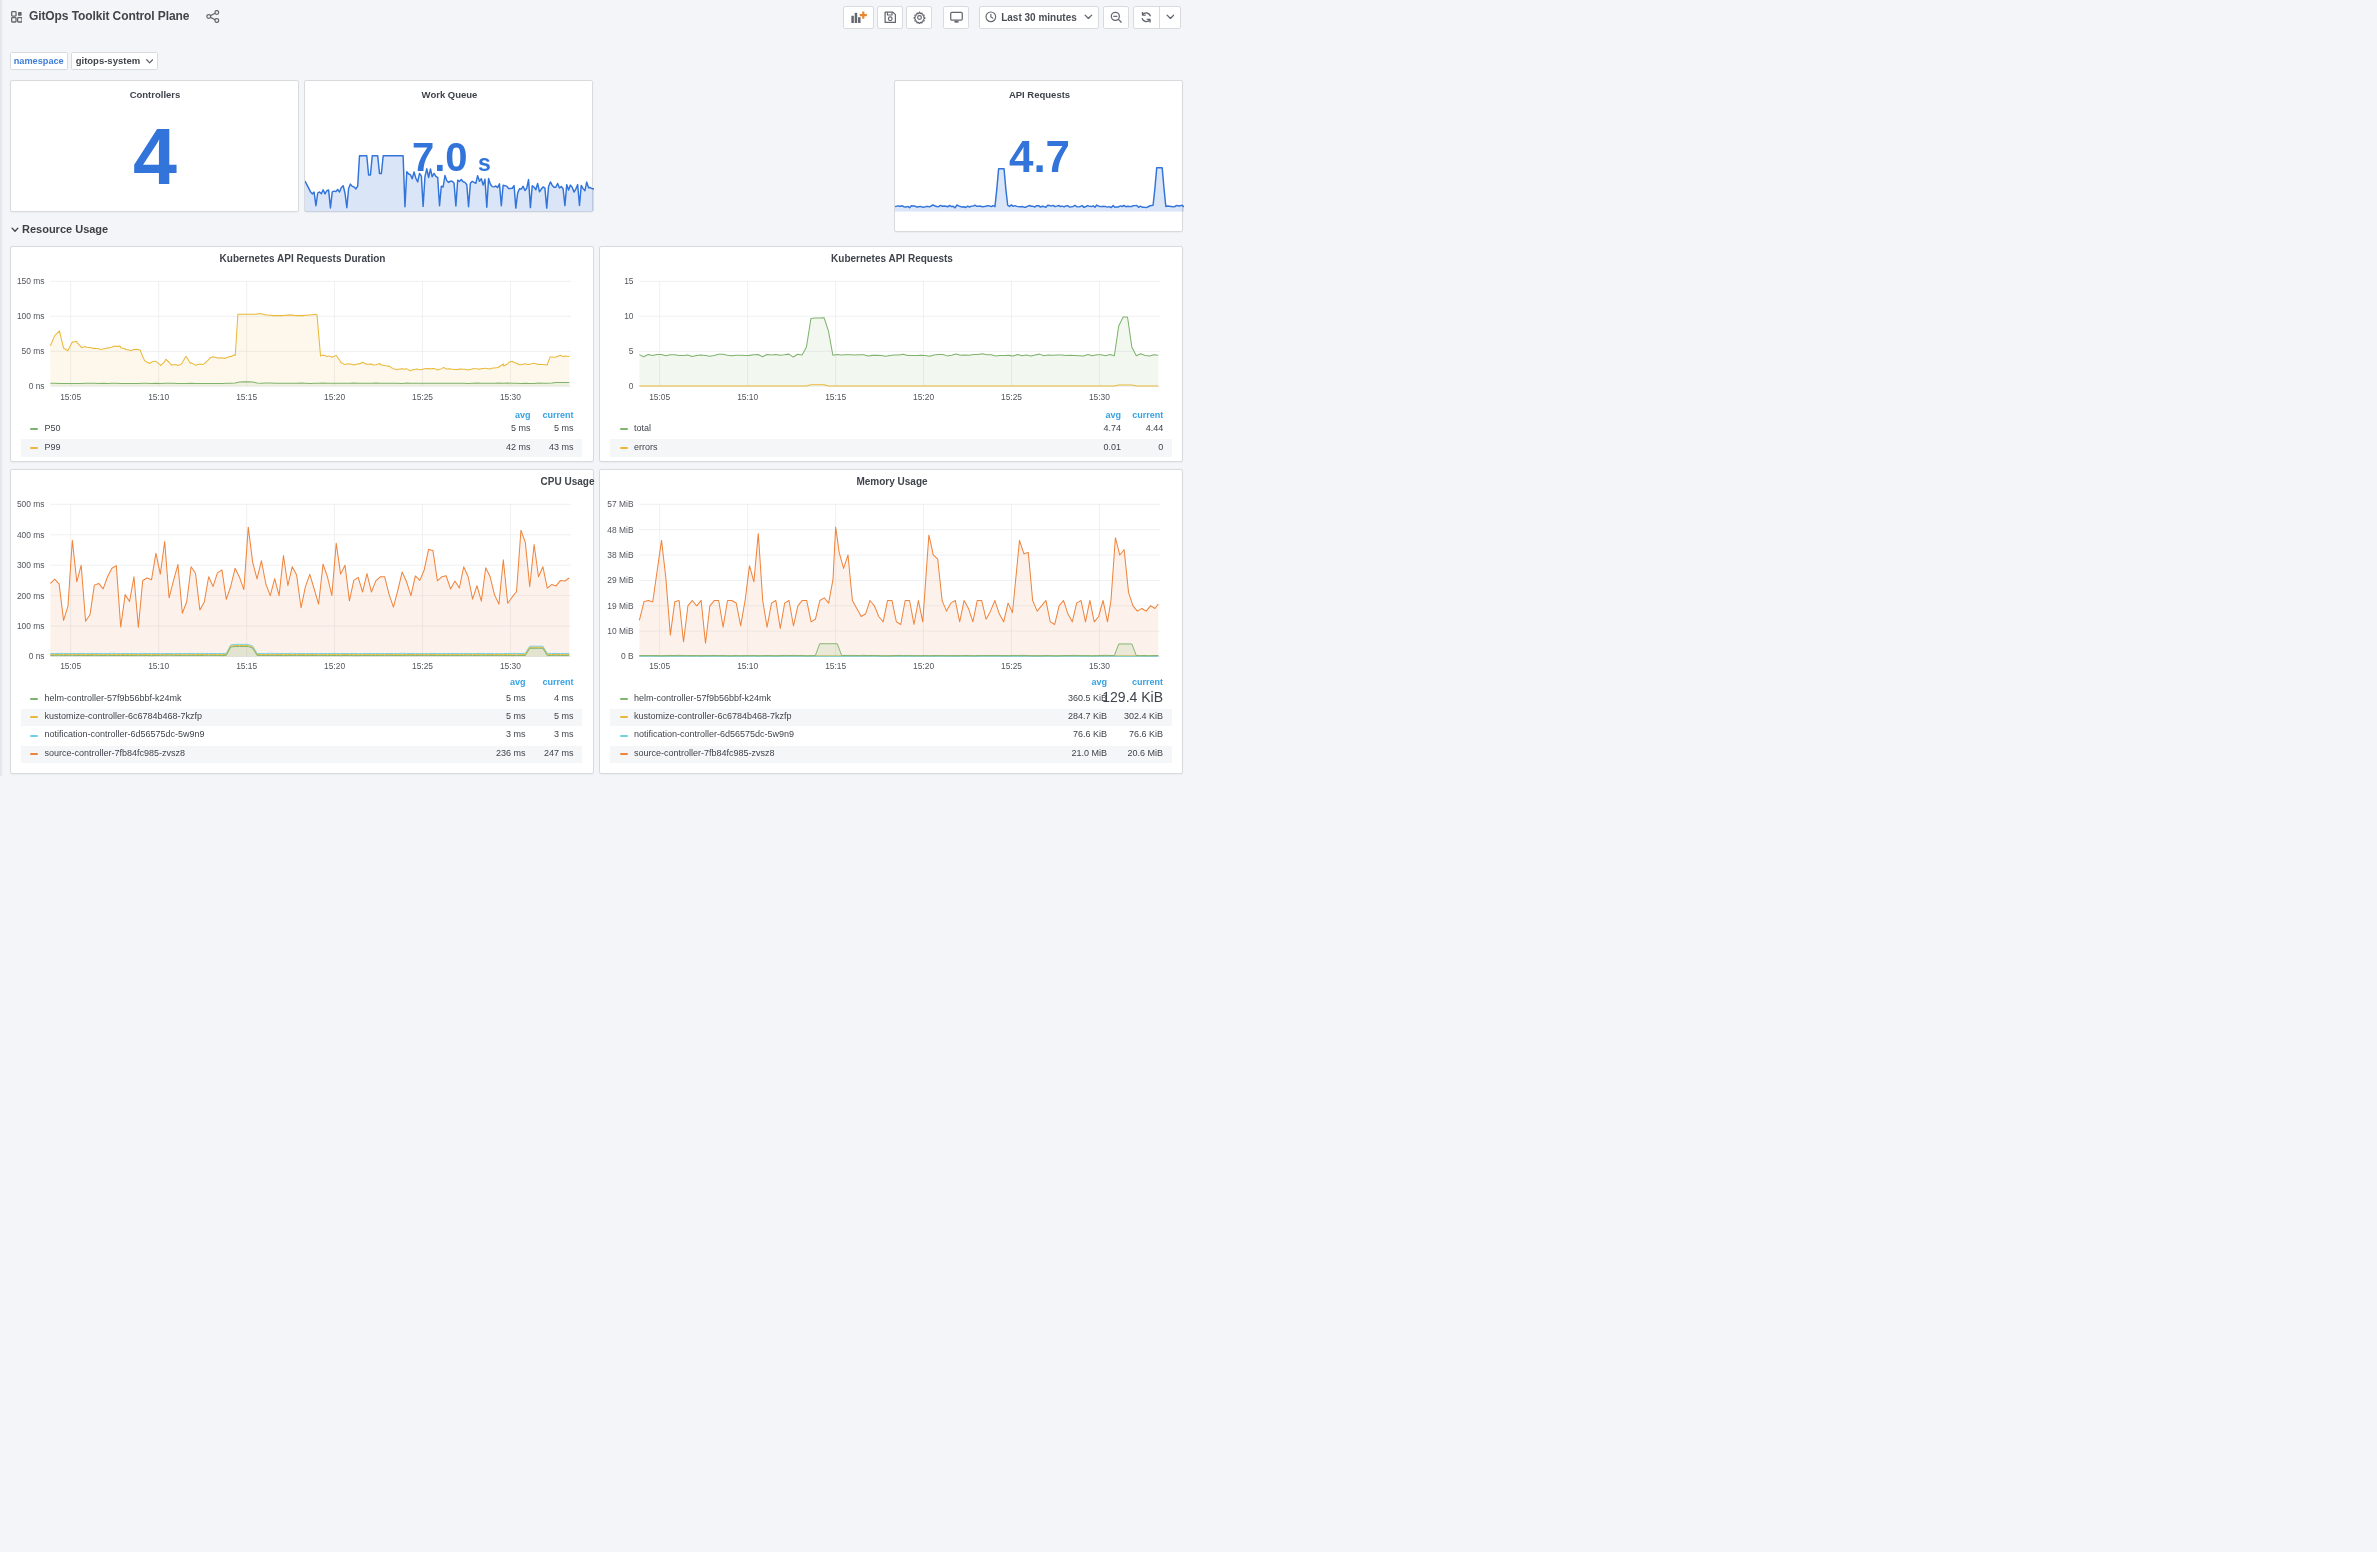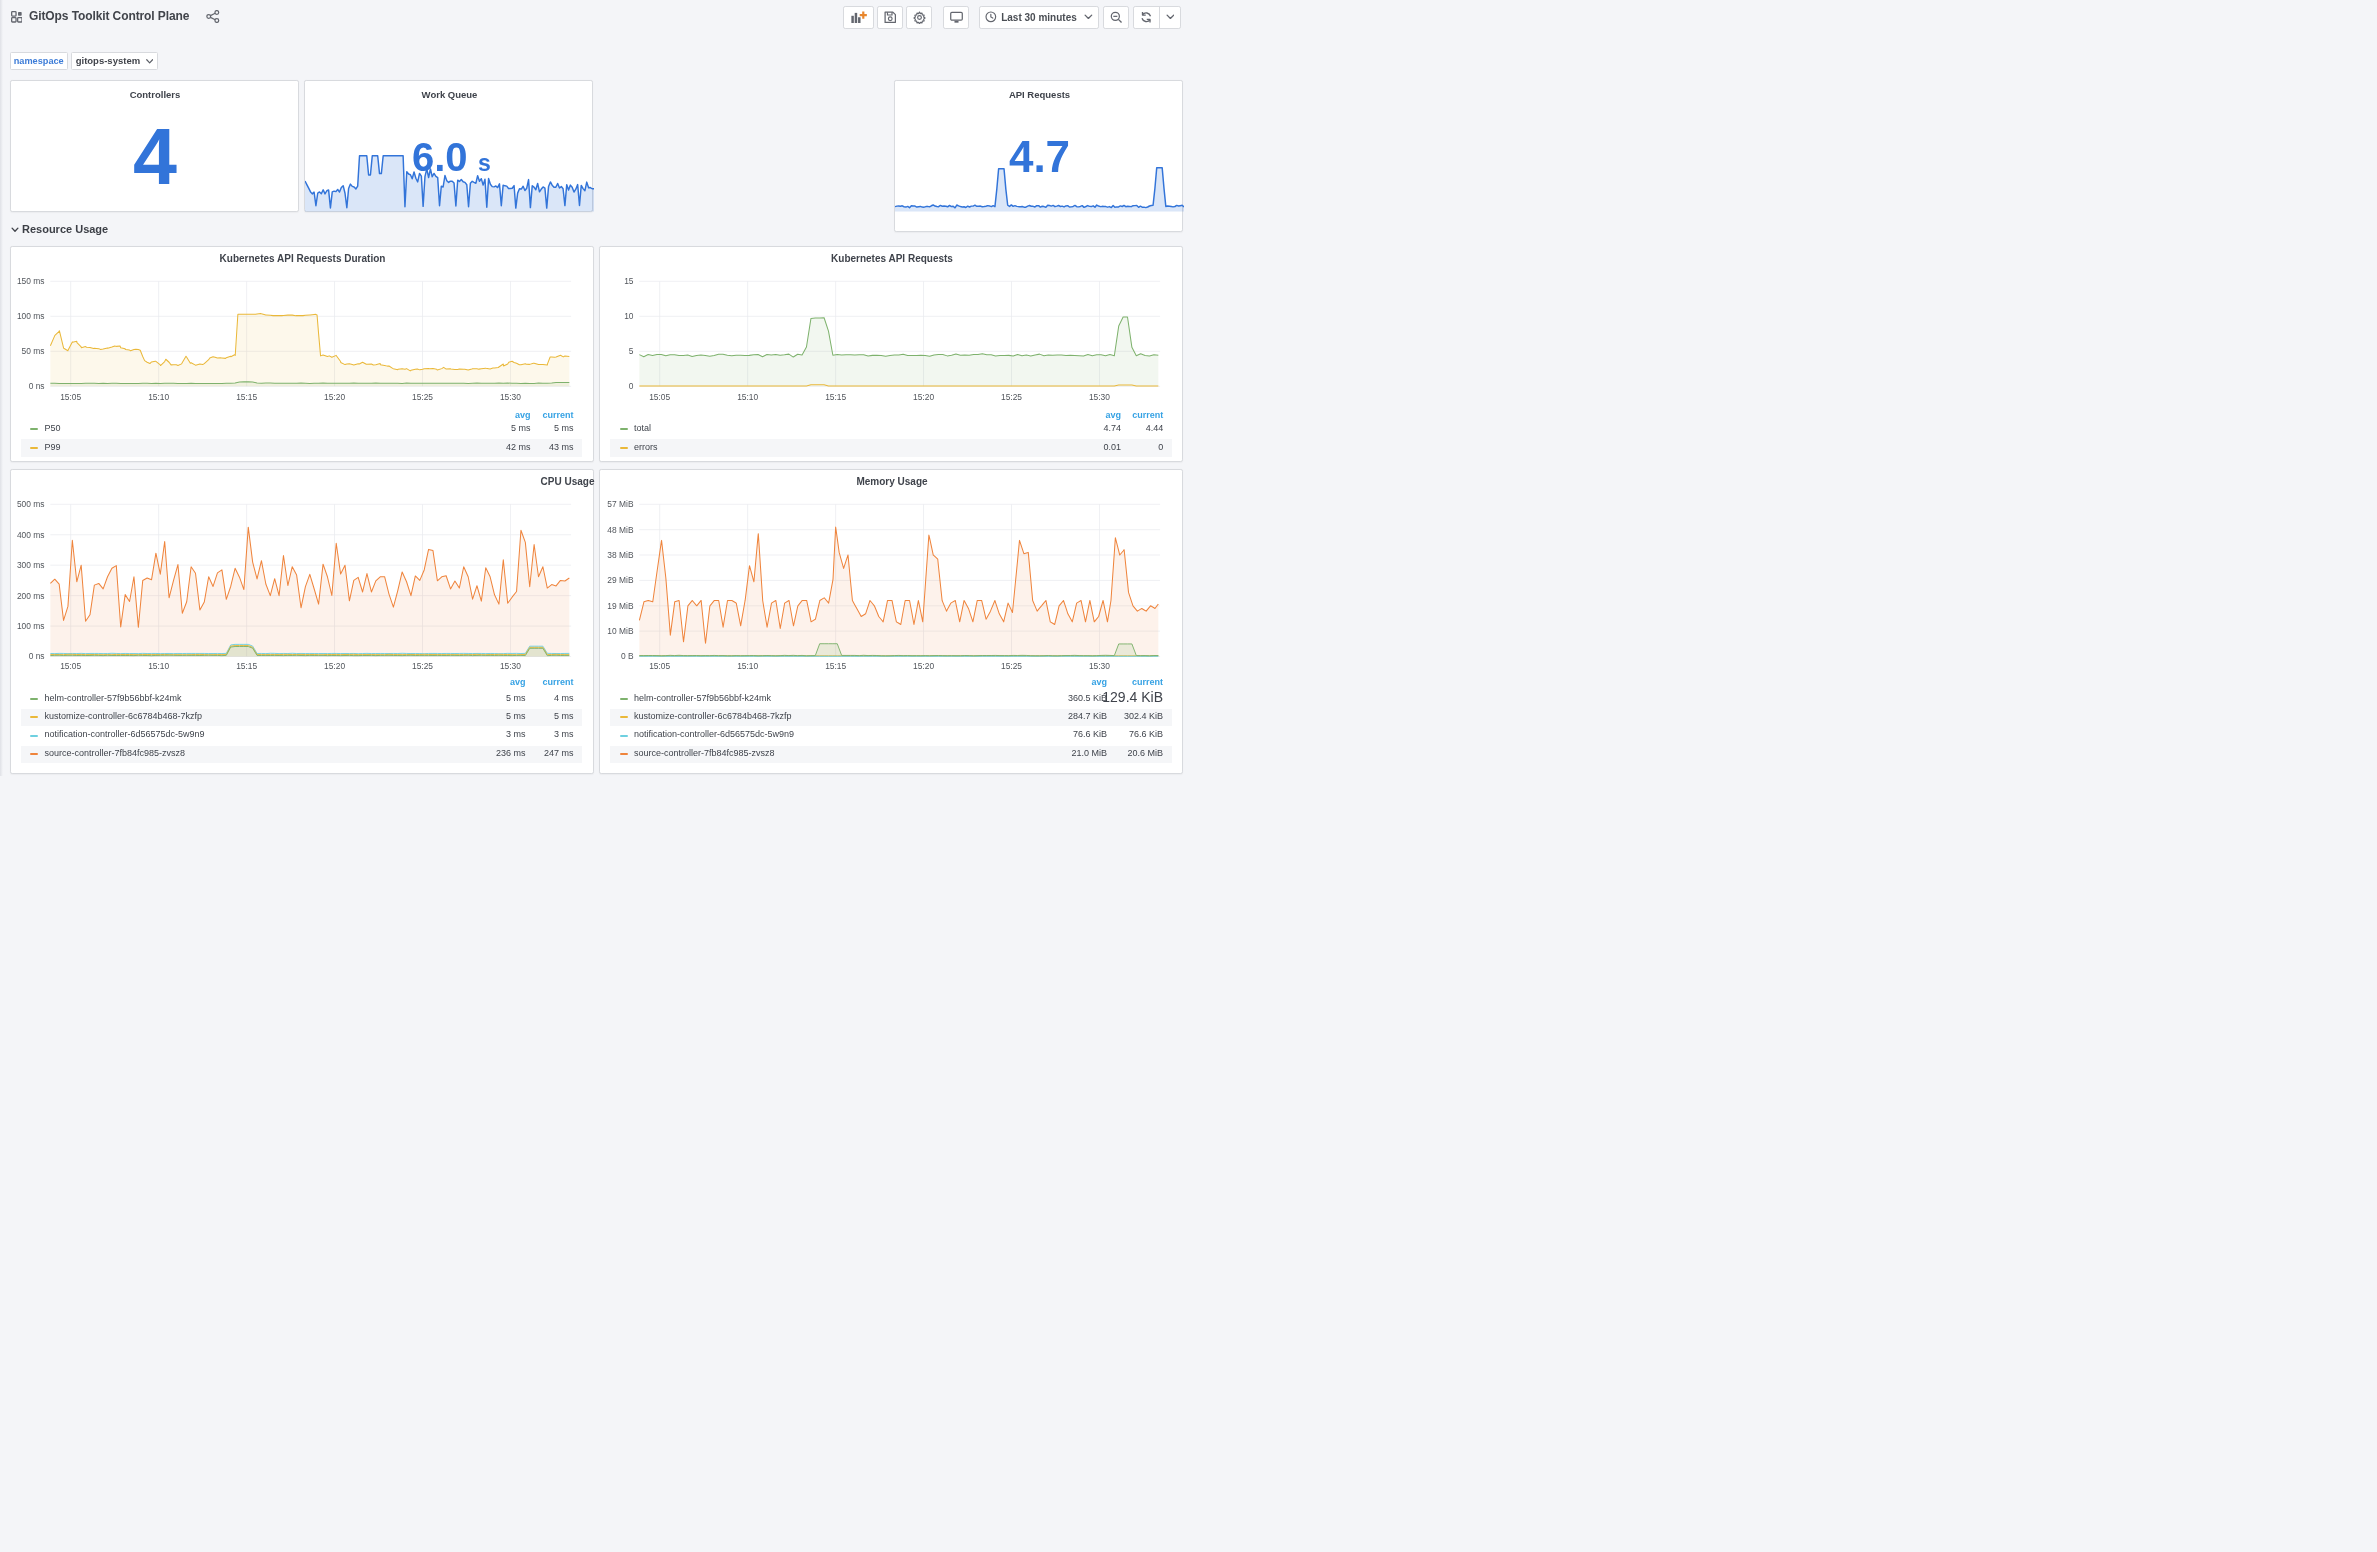--- a/index.html
+++ b/index.html
@@ -97,21 +97,21 @@
 <div style="position:absolute;left:9.5px;top:80px;width:289px;height:132px;background:#fff;border:0.7px solid #d8dade;border-radius:2.2px;box-shadow:0 0.7px 1.5px rgba(0,0,0,0.04)">
       <div style="position:absolute;left:0;top:8px;width:289px;text-align:center;font-size:9.5px;font-weight:700;color:#3f434b;letter-spacing:0">Controllers</div>
       <div style="position:absolute;left:0;top:36px;width:289px;text-align:center;font-size:79px;line-height:79px;font-weight:700;color:#3274d9">4</div>
     </div>
     <div style="position:absolute;left:304px;top:80px;width:289px;height:132px;background:#fff;border:0.7px solid #d8dade;border-radius:2.2px;box-shadow:0 0.7px 1.5px rgba(0,0,0,0.04)">
       <svg width="289" height="132" viewBox="0 0 394.4 180.0" style="position:absolute;left:0;top:0">
         <path d="M0.0,136.4 L2.5,141.3 L5.0,146.2 L7.4,151.0 L9.9,154.0 L12.4,151.6 L14.9,170.2 L17.4,152.8 L19.8,151.3 L22.3,153.8 L24.8,148.4 L27.3,154.0 L29.8,149.7 L32.2,148.6 L34.7,173.2 L37.2,151.2 L39.7,150.2 L42.2,150.9 L44.6,147.9 L47.1,151.5 L49.6,145.4 L52.1,142.8 L54.6,153.1 L57.1,172.9 L59.5,146.6 L62.0,140.6 L64.5,143.8 L67.0,144.6 L69.5,147.2 L71.9,143.4 L74.4,102.0 L76.9,102.0 L79.4,102.0 L81.9,102.0 L84.3,102.0 L86.8,128.2 L89.3,128.2 L91.8,102.0 L94.3,102.0 L96.7,102.0 L99.2,102.0 L101.7,126.3 L104.2,126.3 L106.7,102.0 L109.1,102.0 L111.6,102.0 L114.1,102.0 L116.6,102.0 L119.1,102.0 L121.5,102.0 L124.0,102.0 L126.5,102.0 L129.0,102.0 L131.5,102.0 L133.9,102.0 L136.4,171.5 L138.9,123.7 L141.4,126.9 L143.9,127.8 L146.3,133.3 L148.8,124.1 L151.3,132.6 L153.8,137.7 L156.3,126.1 L158.8,129.8 L161.2,171.0 L163.7,130.5 L166.2,119.8 L168.7,131.6 L171.2,119.9 L173.6,130.6 L176.1,126.1 L178.6,130.0 L181.1,131.8 L183.6,170.1 L186.0,143.6 L188.5,144.6 L191.0,128.9 L193.5,136.0 L196.0,138.3 L198.4,136.6 L200.9,136.7 L203.4,139.2 L205.9,170.4 L208.4,135.3 L210.8,137.1 L213.3,134.4 L215.8,137.4 L218.3,138.3 L220.8,141.6 L223.2,171.5 L225.7,139.5 L228.2,136.9 L230.7,138.3 L233.2,139.5 L235.6,129.1 L238.1,136.7 L240.6,133.2 L243.1,142.0 L245.6,134.0 L248.1,172.2 L250.5,133.0 L253.0,140.8 L255.5,144.1 L258.0,144.4 L260.5,143.2 L262.9,145.4 L265.4,140.3 L267.9,170.1 L270.4,142.1 L272.9,143.0 L275.3,143.4 L277.8,146.6 L280.3,146.7 L282.8,146.3 L285.3,142.6 L287.7,173.4 L290.2,152.9 L292.7,147.0 L295.2,147.4 L297.7,143.6 L300.1,149.4 L302.6,146.2 L305.1,134.5 L307.6,172.7 L310.1,142.8 L312.5,144.8 L315.0,148.3 L317.5,139.7 L320.0,151.2 L322.5,147.4 L324.9,144.5 L327.4,146.1 L329.9,173.4 L332.4,143.8 L334.9,137.7 L337.3,142.1 L339.8,144.8 L342.3,145.0 L344.8,139.8 L347.3,146.0 L349.8,144.0 L352.2,147.0 L354.7,170.0 L357.2,141.4 L359.7,148.6 L362.2,142.0 L364.6,144.8 L367.1,151.4 L369.6,147.6 L372.1,141.3 L374.6,169.8 L377.0,142.4 L379.5,146.8 L382.0,149.6 L384.5,137.9 L387.0,145.7 L389.4,145.3 L391.9,147.0 L394.4,147.0 L394.4,178.0 L0.0,178.0 Z" fill="#3274d9" fill-opacity="0.18" stroke="none"></path>
         <path d="M0.0,136.4 L2.5,141.3 L5.0,146.2 L7.4,151.0 L9.9,154.0 L12.4,151.6 L14.9,170.2 L17.4,152.8 L19.8,151.3 L22.3,153.8 L24.8,148.4 L27.3,154.0 L29.8,149.7 L32.2,148.6 L34.7,173.2 L37.2,151.2 L39.7,150.2 L42.2,150.9 L44.6,147.9 L47.1,151.5 L49.6,145.4 L52.1,142.8 L54.6,153.1 L57.1,172.9 L59.5,146.6 L62.0,140.6 L64.5,143.8 L67.0,144.6 L69.5,147.2 L71.9,143.4 L74.4,102.0 L76.9,102.0 L79.4,102.0 L81.9,102.0 L84.3,102.0 L86.8,128.2 L89.3,128.2 L91.8,102.0 L94.3,102.0 L96.7,102.0 L99.2,102.0 L101.7,126.3 L104.2,126.3 L106.7,102.0 L109.1,102.0 L111.6,102.0 L114.1,102.0 L116.6,102.0 L119.1,102.0 L121.5,102.0 L124.0,102.0 L126.5,102.0 L129.0,102.0 L131.5,102.0 L133.9,102.0 L136.4,171.5 L138.9,123.7 L141.4,126.9 L143.9,127.8 L146.3,133.3 L148.8,124.1 L151.3,132.6 L153.8,137.7 L156.3,126.1 L158.8,129.8 L161.2,171.0 L163.7,130.5 L166.2,119.8 L168.7,131.6 L171.2,119.9 L173.6,130.6 L176.1,126.1 L178.6,130.0 L181.1,131.8 L183.6,170.1 L186.0,143.6 L188.5,144.6 L191.0,128.9 L193.5,136.0 L196.0,138.3 L198.4,136.6 L200.9,136.7 L203.4,139.2 L205.9,170.4 L208.4,135.3 L210.8,137.1 L213.3,134.4 L215.8,137.4 L218.3,138.3 L220.8,141.6 L223.2,171.5 L225.7,139.5 L228.2,136.9 L230.7,138.3 L233.2,139.5 L235.6,129.1 L238.1,136.7 L240.6,133.2 L243.1,142.0 L245.6,134.0 L248.1,172.2 L250.5,133.0 L253.0,140.8 L255.5,144.1 L258.0,144.4 L260.5,143.2 L262.9,145.4 L265.4,140.3 L267.9,170.1 L270.4,142.1 L272.9,143.0 L275.3,143.4 L277.8,146.6 L280.3,146.7 L282.8,146.3 L285.3,142.6 L287.7,173.4 L290.2,152.9 L292.7,147.0 L295.2,147.4 L297.7,143.6 L300.1,149.4 L302.6,146.2 L305.1,134.5 L307.6,172.7 L310.1,142.8 L312.5,144.8 L315.0,148.3 L317.5,139.7 L320.0,151.2 L322.5,147.4 L324.9,144.5 L327.4,146.1 L329.9,173.4 L332.4,143.8 L334.9,137.7 L337.3,142.1 L339.8,144.8 L342.3,145.0 L344.8,139.8 L347.3,146.0 L349.8,144.0 L352.2,147.0 L354.7,170.0 L357.2,141.4 L359.7,148.6 L362.2,142.0 L364.6,144.8 L367.1,151.4 L369.6,147.6 L372.1,141.3 L374.6,169.8 L377.0,142.4 L379.5,146.8 L382.0,149.6 L384.5,137.9 L387.0,145.7 L389.4,145.3 L391.9,147.0 L394.4,147.0" fill="none" stroke="#3274d9" stroke-width="2" stroke-linejoin="round"></path>
       </svg>
       <div style="position:absolute;left:0;top:8px;width:289px;text-align:center;font-size:9.5px;font-weight:700;color:#3f434b;letter-spacing:0">Work Queue</div>
-      <div style="position:absolute;left:107px;top:56px;font-size:40px;line-height:40px;font-weight:700;color:#3274d9">6.0</div>
+      <div style="position:absolute;left:107px;top:56px;font-size:40px;line-height:40px;font-weight:700;color:#3274d9">7.0</div>
       <div style="position:absolute;left:173px;top:71px;font-size:23px;line-height:23px;font-weight:700;color:#3274d9">s</div>
     </div>
     <div style="position:absolute;left:894px;top:80px;width:289px;height:152px;background:#fff;border:0.7px solid #d8dade;border-radius:2.2px;box-shadow:0 0.7px 1.5px rgba(0,0,0,0.04)">
       <svg width="289" height="132" viewBox="0 0 394.4 180.0" style="position:absolute;left:0;top:0">
         <path d="M0.0,171.4 L2.5,170.7 L5.0,170.6 L7.4,170.8 L9.9,170.3 L12.4,171.5 L14.9,172.0 L17.4,171.1 L19.8,172.9 L22.3,170.3 L24.8,170.6 L27.3,170.6 L29.8,172.0 L32.2,171.5 L34.7,171.1 L37.2,172.0 L39.7,172.1 L42.2,171.3 L44.6,171.0 L47.1,171.7 L49.6,170.2 L52.1,169.1 L54.6,170.6 L57.1,171.2 L59.5,171.4 L62.0,169.7 L64.5,170.8 L67.0,170.5 L69.5,170.9 L71.9,171.6 L74.4,169.7 L76.9,171.3 L79.4,170.9 L81.9,173.0 L84.3,169.2 L86.8,170.4 L89.3,171.2 L91.8,171.8 L94.3,171.6 L96.7,172.6 L99.2,170.7 L101.7,171.9 L104.2,170.7 L106.7,170.7 L109.1,169.4 L111.6,170.9 L114.1,170.8 L116.6,170.6 L119.1,171.6 L121.5,171.3 L124.0,170.8 L126.5,170.0 L129.0,170.4 L131.5,171.3 L133.9,170.0 L136.4,171.4 L138.9,147.8 L141.4,119.8 L143.9,119.8 L146.3,119.8 L148.8,119.8 L151.3,147.8 L153.8,169.5 L156.3,171.1 L158.8,169.0 L161.2,171.0 L163.7,170.0 L166.2,171.0 L168.7,171.4 L171.2,171.4 L173.6,171.2 L176.1,172.1 L178.6,172.1 L181.1,170.7 L183.6,169.9 L186.0,170.9 L188.5,171.0 L191.0,171.8 L193.5,170.0 L196.0,170.1 L198.4,172.0 L200.9,170.9 L203.4,171.3 L205.9,172.3 L208.4,169.6 L210.8,169.9 L213.3,170.7 L215.8,169.7 L218.3,171.4 L220.8,170.7 L223.2,169.8 L225.7,171.2 L228.2,170.7 L230.7,171.8 L233.2,170.4 L235.6,170.0 L238.1,171.9 L240.6,171.7 L243.1,171.1 L245.6,169.8 L248.1,171.5 L250.5,171.7 L253.0,171.1 L255.5,170.0 L258.0,172.4 L260.5,171.2 L262.9,169.9 L265.4,171.0 L267.9,171.3 L270.4,170.3 L272.9,172.1 L275.3,169.2 L277.8,170.6 L280.3,171.4 L282.8,171.0 L285.3,171.1 L287.7,171.3 L290.2,172.1 L292.7,171.3 L295.2,172.6 L297.7,169.8 L300.1,172.1 L302.6,171.7 L305.1,171.8 L307.6,170.4 L310.1,171.2 L312.5,169.8 L315.0,171.5 L317.5,170.9 L320.0,171.1 L322.5,171.4 L324.9,170.1 L327.4,170.0 L329.9,169.9 L332.4,172.3 L334.9,170.8 L337.3,172.1 L339.8,172.1 L342.3,172.7 L344.8,171.9 L347.3,170.5 L349.8,169.8 L352.2,169.5 L354.7,146.5 L357.2,118.2 L359.7,118.2 L362.2,118.2 L364.6,118.2 L367.1,146.5 L369.6,171.2 L372.1,170.6 L374.6,170.8 L377.0,171.2 L379.5,171.7 L382.0,171.2 L384.5,169.7 L387.0,170.6 L389.4,170.1 L391.9,169.6 L394.4,172.0 L394.4,178.0 L0.0,178.0 Z" fill="#3274d9" fill-opacity="0.18" stroke="none"></path>
         <path d="M0.0,171.4 L2.5,170.7 L5.0,170.6 L7.4,170.8 L9.9,170.3 L12.4,171.5 L14.9,172.0 L17.4,171.1 L19.8,172.9 L22.3,170.3 L24.8,170.6 L27.3,170.6 L29.8,172.0 L32.2,171.5 L34.7,171.1 L37.2,172.0 L39.7,172.1 L42.2,171.3 L44.6,171.0 L47.1,171.7 L49.6,170.2 L52.1,169.1 L54.6,170.6 L57.1,171.2 L59.5,171.4 L62.0,169.7 L64.5,170.8 L67.0,170.5 L69.5,170.9 L71.9,171.6 L74.4,169.7 L76.9,171.3 L79.4,170.9 L81.9,173.0 L84.3,169.2 L86.8,170.4 L89.3,171.2 L91.8,171.8 L94.3,171.6 L96.7,172.6 L99.2,170.7 L101.7,171.9 L104.2,170.7 L106.7,170.7 L109.1,169.4 L111.6,170.9 L114.1,170.8 L116.6,170.6 L119.1,171.6 L121.5,171.3 L124.0,170.8 L126.5,170.0 L129.0,170.4 L131.5,171.3 L133.9,170.0 L136.4,171.4 L138.9,147.8 L141.4,119.8 L143.9,119.8 L146.3,119.8 L148.8,119.8 L151.3,147.8 L153.8,169.5 L156.3,171.1 L158.8,169.0 L161.2,171.0 L163.7,170.0 L166.2,171.0 L168.7,171.4 L171.2,171.4 L173.6,171.2 L176.1,172.1 L178.6,172.1 L181.1,170.7 L183.6,169.9 L186.0,170.9 L188.5,171.0 L191.0,171.8 L193.5,170.0 L196.0,170.1 L198.4,172.0 L200.9,170.9 L203.4,171.3 L205.9,172.3 L208.4,169.6 L210.8,169.9 L213.3,170.7 L215.8,169.7 L218.3,171.4 L220.8,170.7 L223.2,169.8 L225.7,171.2 L228.2,170.7 L230.7,171.8 L233.2,170.4 L235.6,170.0 L238.1,171.9 L240.6,171.7 L243.1,171.1 L245.6,169.8 L248.1,171.5 L250.5,171.7 L253.0,171.1 L255.5,170.0 L258.0,172.4 L260.5,171.2 L262.9,169.9 L265.4,171.0 L267.9,171.3 L270.4,170.3 L272.9,172.1 L275.3,169.2 L277.8,170.6 L280.3,171.4 L282.8,171.0 L285.3,171.1 L287.7,171.3 L290.2,172.1 L292.7,171.3 L295.2,172.6 L297.7,169.8 L300.1,172.1 L302.6,171.7 L305.1,171.8 L307.6,170.4 L310.1,171.2 L312.5,169.8 L315.0,171.5 L317.5,170.9 L320.0,171.1 L322.5,171.4 L324.9,170.1 L327.4,170.0 L329.9,169.9 L332.4,172.3 L334.9,170.8 L337.3,172.1 L339.8,172.1 L342.3,172.7 L344.8,171.9 L347.3,170.5 L349.8,169.8 L352.2,169.5 L354.7,146.5 L357.2,118.2 L359.7,118.2 L362.2,118.2 L364.6,118.2 L367.1,146.5 L369.6,171.2 L372.1,170.6 L374.6,170.8 L377.0,171.2 L379.5,171.7 L382.0,171.2 L384.5,169.7 L387.0,170.6 L389.4,170.1 L391.9,169.6 L394.4,172.0" fill="none" stroke="#3274d9" stroke-width="2" stroke-linejoin="round"></path>
       </svg>
       <div style="position:absolute;left:0;top:8px;width:289px;text-align:center;font-size:9.5px;font-weight:700;color:#3f434b;letter-spacing:0">API Requests</div>
       <div style="position:absolute;left:0;top:56px;width:289px;text-align:center;color:#3274d9;font-weight:700;font-size:44px;line-height:40px">4.7</div>
     </div>

